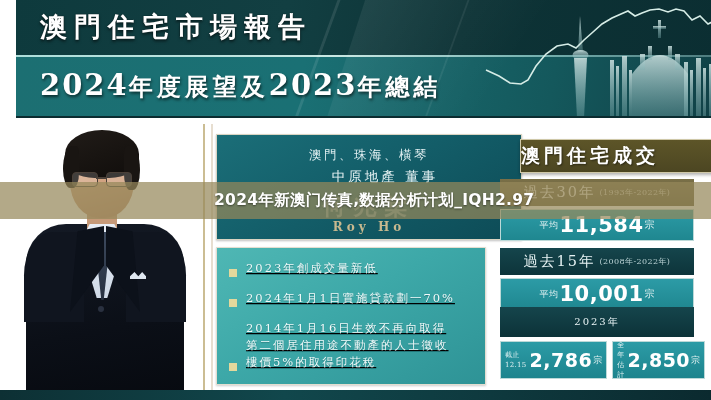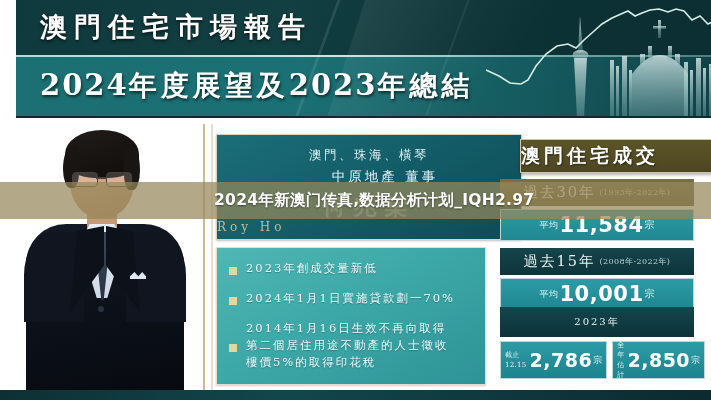--- a/index.html
+++ b/index.html
@@ -28,21 +28,21 @@
   .hdr-bottomline{position:absolute;left:0;top:116px;width:711px;height:2px;background:#0b2c30;}
 
   .title1{position:absolute;left:24px;top:8px;font-size:27px;line-height:38px;
     font-weight:700;color:#ffffff;letter-spacing:7px;
     font-family:"DejaVu Serif","Liberation Serif",serif;
     text-shadow:0 2px 3px rgba(0,0,0,.55), 0 0 1px rgba(0,0,0,.8);}
   .title2{position:absolute;left:24px;top:63px;font-size:29px;line-height:44px;
     font-weight:700;color:#ffffff;letter-spacing:2px;
     font-family:"DejaVu Serif","Liberation Serif",serif;
     text-shadow:1px 2px 3px rgba(0,0,0,.6);}
-  .title2 .cn{font-size:28px;letter-spacing:4px;}
+  .title2 .cn{font-size:24px;letter-spacing:4px;}
 
   
   .body-bg{position:absolute;left:0;top:118px;width:711px;height:282px;background:#ffffff;}
   .bottom-strip{position:absolute;left:0;top:390px;width:711px;height:10px;
     background:linear-gradient(90deg,#0d3034,#11474c 40%,#0b2a2f);}
 
   
   .portrait{position:absolute;left:18px;top:120px;width:175px;height:272px;overflow:hidden;}
   .p-bgwhite{position:absolute;inset:0;background:#ffffff;}
   .p-head{position:absolute;left:52px;top:20px;width:64px;height:78px;border-radius:50% 50% 46% 46%;
@@ -87,29 +87,29 @@
     border:1.5px solid #d9d4c2;box-shadow:0 1px 2px rgba(0,0,0,.25);padding-left:36px;}
   .c-top .ln1{position:absolute;left:0;right:0;top:12px;text-align:center;
     color:#dfeef0;font-size:12.5px;letter-spacing:2.5px;
     font-family:"DejaVu Serif","Liberation Serif",serif;}
   .c-top .ln2{position:absolute;left:0;right:0;top:33px;text-align:center;
     color:#e7f3f4;font-size:13.5px;letter-spacing:3px;
     font-family:"DejaVu Serif","Liberation Serif",serif;margin-left:32px;}
   .c-top .nm{position:absolute;left:0;right:0;top:56px;text-align:center;
     color:rgba(215,228,226,.45);font-size:23px;letter-spacing:8px;font-weight:700;
     font-family:"DejaVu Serif","Liberation Serif",serif;}
-  .c-top .nmen{position:absolute;left:0;right:0;top:85px;text-align:left;
-    color:#c8b98f;font-size:12px;letter-spacing:4px;font-weight:400;
+  .c-top .nmen{position:absolute;left:0;right:0;top:85px;text-align:center;
+    color:#c8b98f;font-size:12px;letter-spacing:4px;font-weight:700;
     font-family:"DejaVu Serif","Liberation Serif",serif;}
 
   .c-bot{position:absolute;left:216px;top:247px;width:268px;height:136px;
     background:linear-gradient(150deg,#4fb7b4 0%,#3da8a8 45%,#2e9396 100%);
     border:1.5px solid #e3ded0;box-shadow:0 1px 2px rgba(0,0,0,.2);}
   .blist{position:absolute;left:12px;top:12px;right:8px;}
-  .bitem{display:flex;align-items:center;margin-bottom:13px;}
+  .bitem{display:flex;align-items:flex-end;margin-bottom:13px;text-decoration:underline;}
   .bsq{flex:0 0 auto;width:8px;height:8px;background:#e3d89c;margin:4px 9px 0 0;}
   .btxt{color:#f2fbfb;font-size:11.5px;line-height:17px;letter-spacing:2px;
     font-family:"DejaVu Serif","Liberation Serif",serif;
     text-shadow:0 1px 1px rgba(0,50,55,.35);}
 
   
   .r-hdr{position:absolute;left:520px;top:139px;width:194px;height:32px;
     background:linear-gradient(180deg,#5d5528,#4c4622);border:1.5px solid #cfc8a8;
     display:flex;align-items:center;justify-content:flex-start;box-shadow:0 2px 3px rgba(0,0,0,.3);}
   .r-hdr span{color:#fff;font-size:19px;font-weight:700;letter-spacing:4px;

